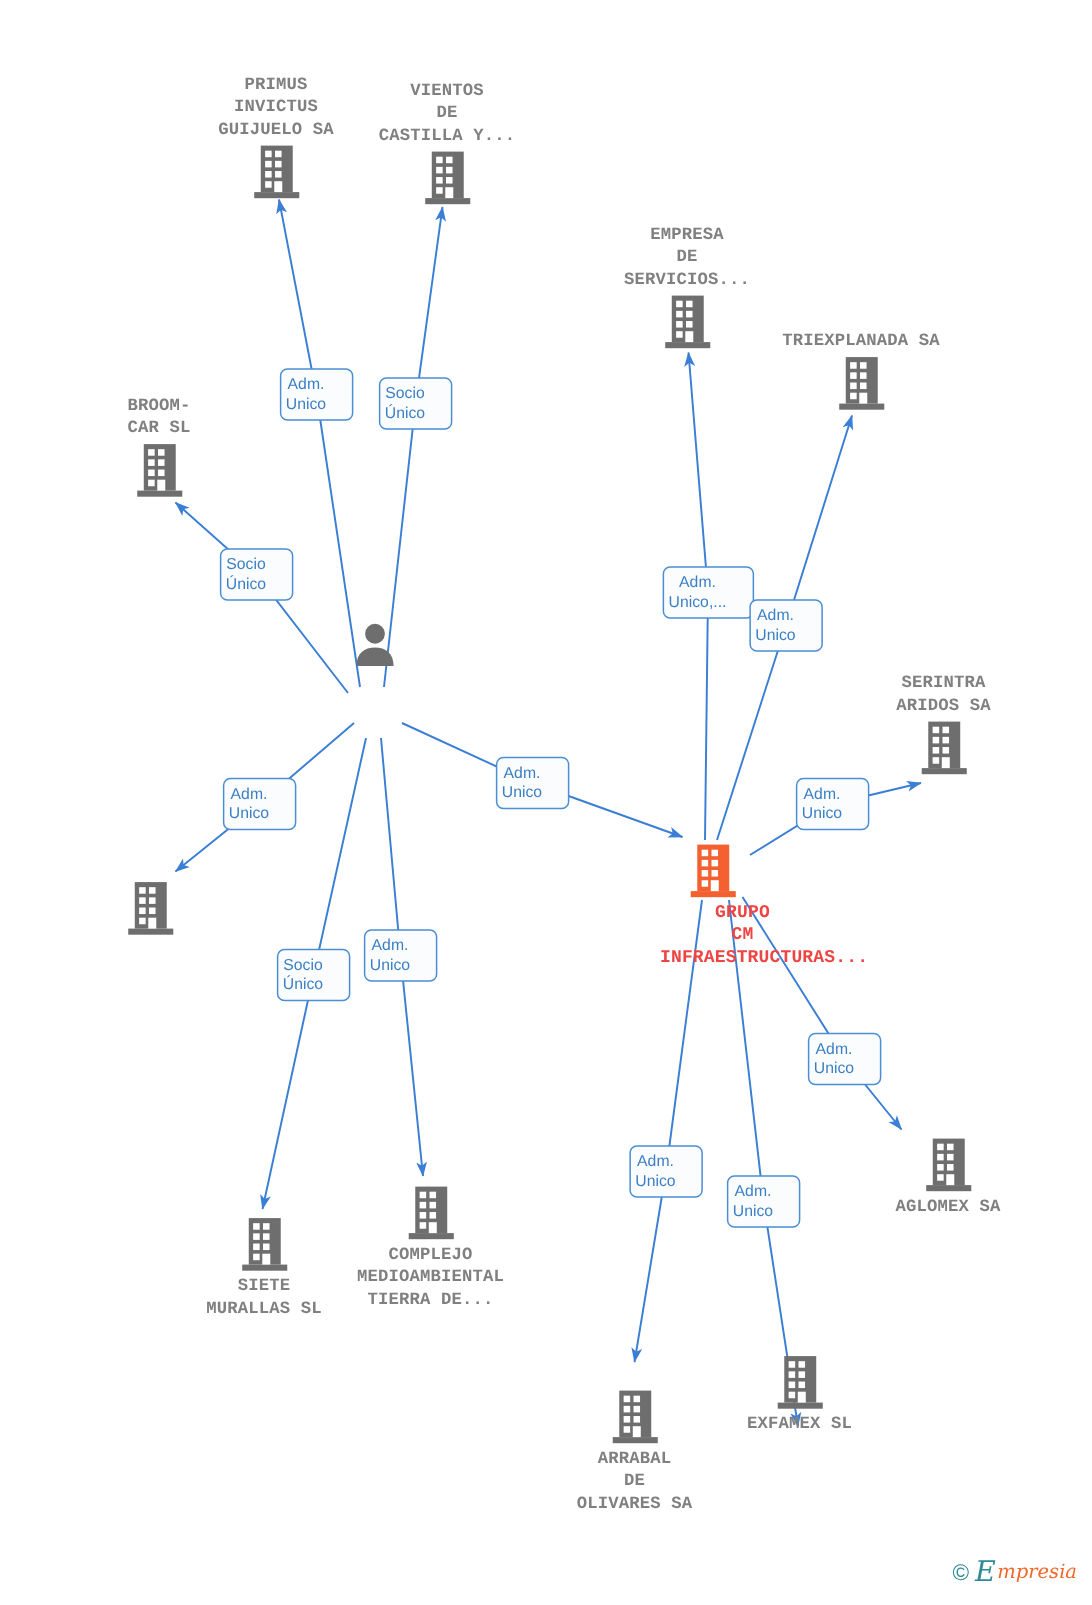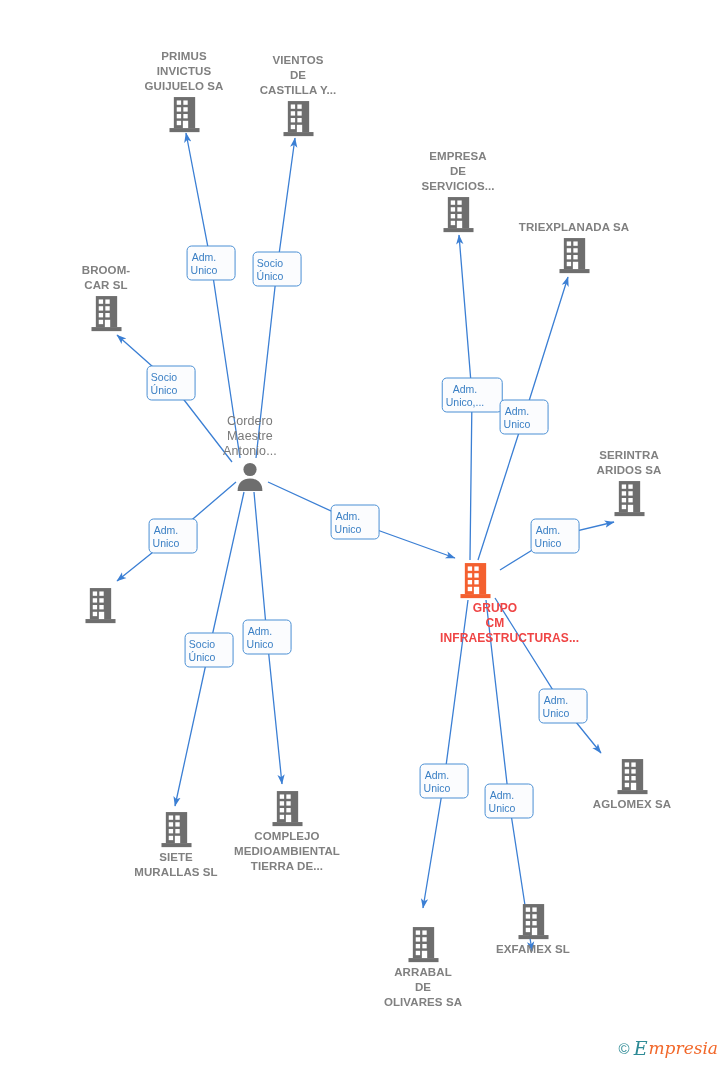--- a/index.html
+++ b/index.html
@@ -40,20 +40,21 @@
   }
   .node-label {
     display: block;
     font-size: 11.5px;
     font-weight: bold;
     color: #808080;
     line-height: 15px;
     letter-spacing: 0.1px;
     white-space: pre-line;
     margin-top: 2px;
+    font-family: Liberation Mono, monospace;
   }
   .node-label.above {
     margin-top: 0;
     margin-bottom: 2px;
   }
   .node.person .node-label {
     font-weight: normal;
     font-size: 12.5px;
     color: #7a7a7a;
     line-height: 15px;
@@ -96,21 +97,21 @@
     color: #2e8b96;
     font-family: "DejaVu Serif", serif;
     font-style: italic;
     font-size: 19px;
     line-height: 1;
   }
   .wm-rest {
     color: #f2682a;
     font-family: "DejaVu Serif", serif;
     font-style: italic;
-    font-size: 17px;
+    font-size: 13px;
     line-height: 1;
     margin-left: -3px;
   }
 </style>
 </head>
 <body>
 
 <div id="graph">
 
   <svg id="edge-layer" viewBox="0 0 728 1070" xmlns="http://www.w3.org/2000/svg">
@@ -247,23 +248,20 @@
             <rect x="21.5" y="4.5" width="0" height="0" fill="#ffffff"></rect>
             <rect x="8" y="11.5" width="4.5" height="4.5" fill="#ffffff"></rect>
             <rect x="14.8" y="11.5" width="4.5" height="4.5" fill="#ffffff"></rect>
             <rect x="8" y="18.5" width="4.5" height="4.5" fill="#ffffff"></rect>
             <rect x="14.8" y="18.5" width="4.5" height="4.5" fill="#ffffff"></rect>
             <rect x="8" y="25.5" width="4.5" height="4.5" fill="#ffffff"></rect>
             <rect x="14.3" y="25.5" width="5.5" height="7.5" fill="#ffffff"></rect>
           </svg></span>
       </div>
       <div class="node person" style="left: 250px; top: 414px;">
-        <span class="node-label above">Cordero
-Maestre
-Antonio...</span>
         <span class="node-icon"><svg width="30" height="30" viewBox="0 0 30 30" xmlns="http://www.w3.org/2000/svg">
             <circle cx="15" cy="8.5" r="6.6" fill="#6e6e6e"></circle>
             <path d="M2.6 30 C2.6 21.5 8 17.6 15 17.6 C22 17.6 27.4 21.5 27.4 30 Z" fill="#6e6e6e"></path>
           </svg></span>
       </div>
       <div class="node" style="left: 629px; top: 447.5px;">
         <span class="node-label above">SERINTRA
 ARIDOS SA</span>
         <span class="node-icon"><svg width="31" height="37" viewBox="0 0 32 38" xmlns="http://www.w3.org/2000/svg">
             <rect x="5" y="1" width="22" height="32" fill="#6e6e6e"></rect>

